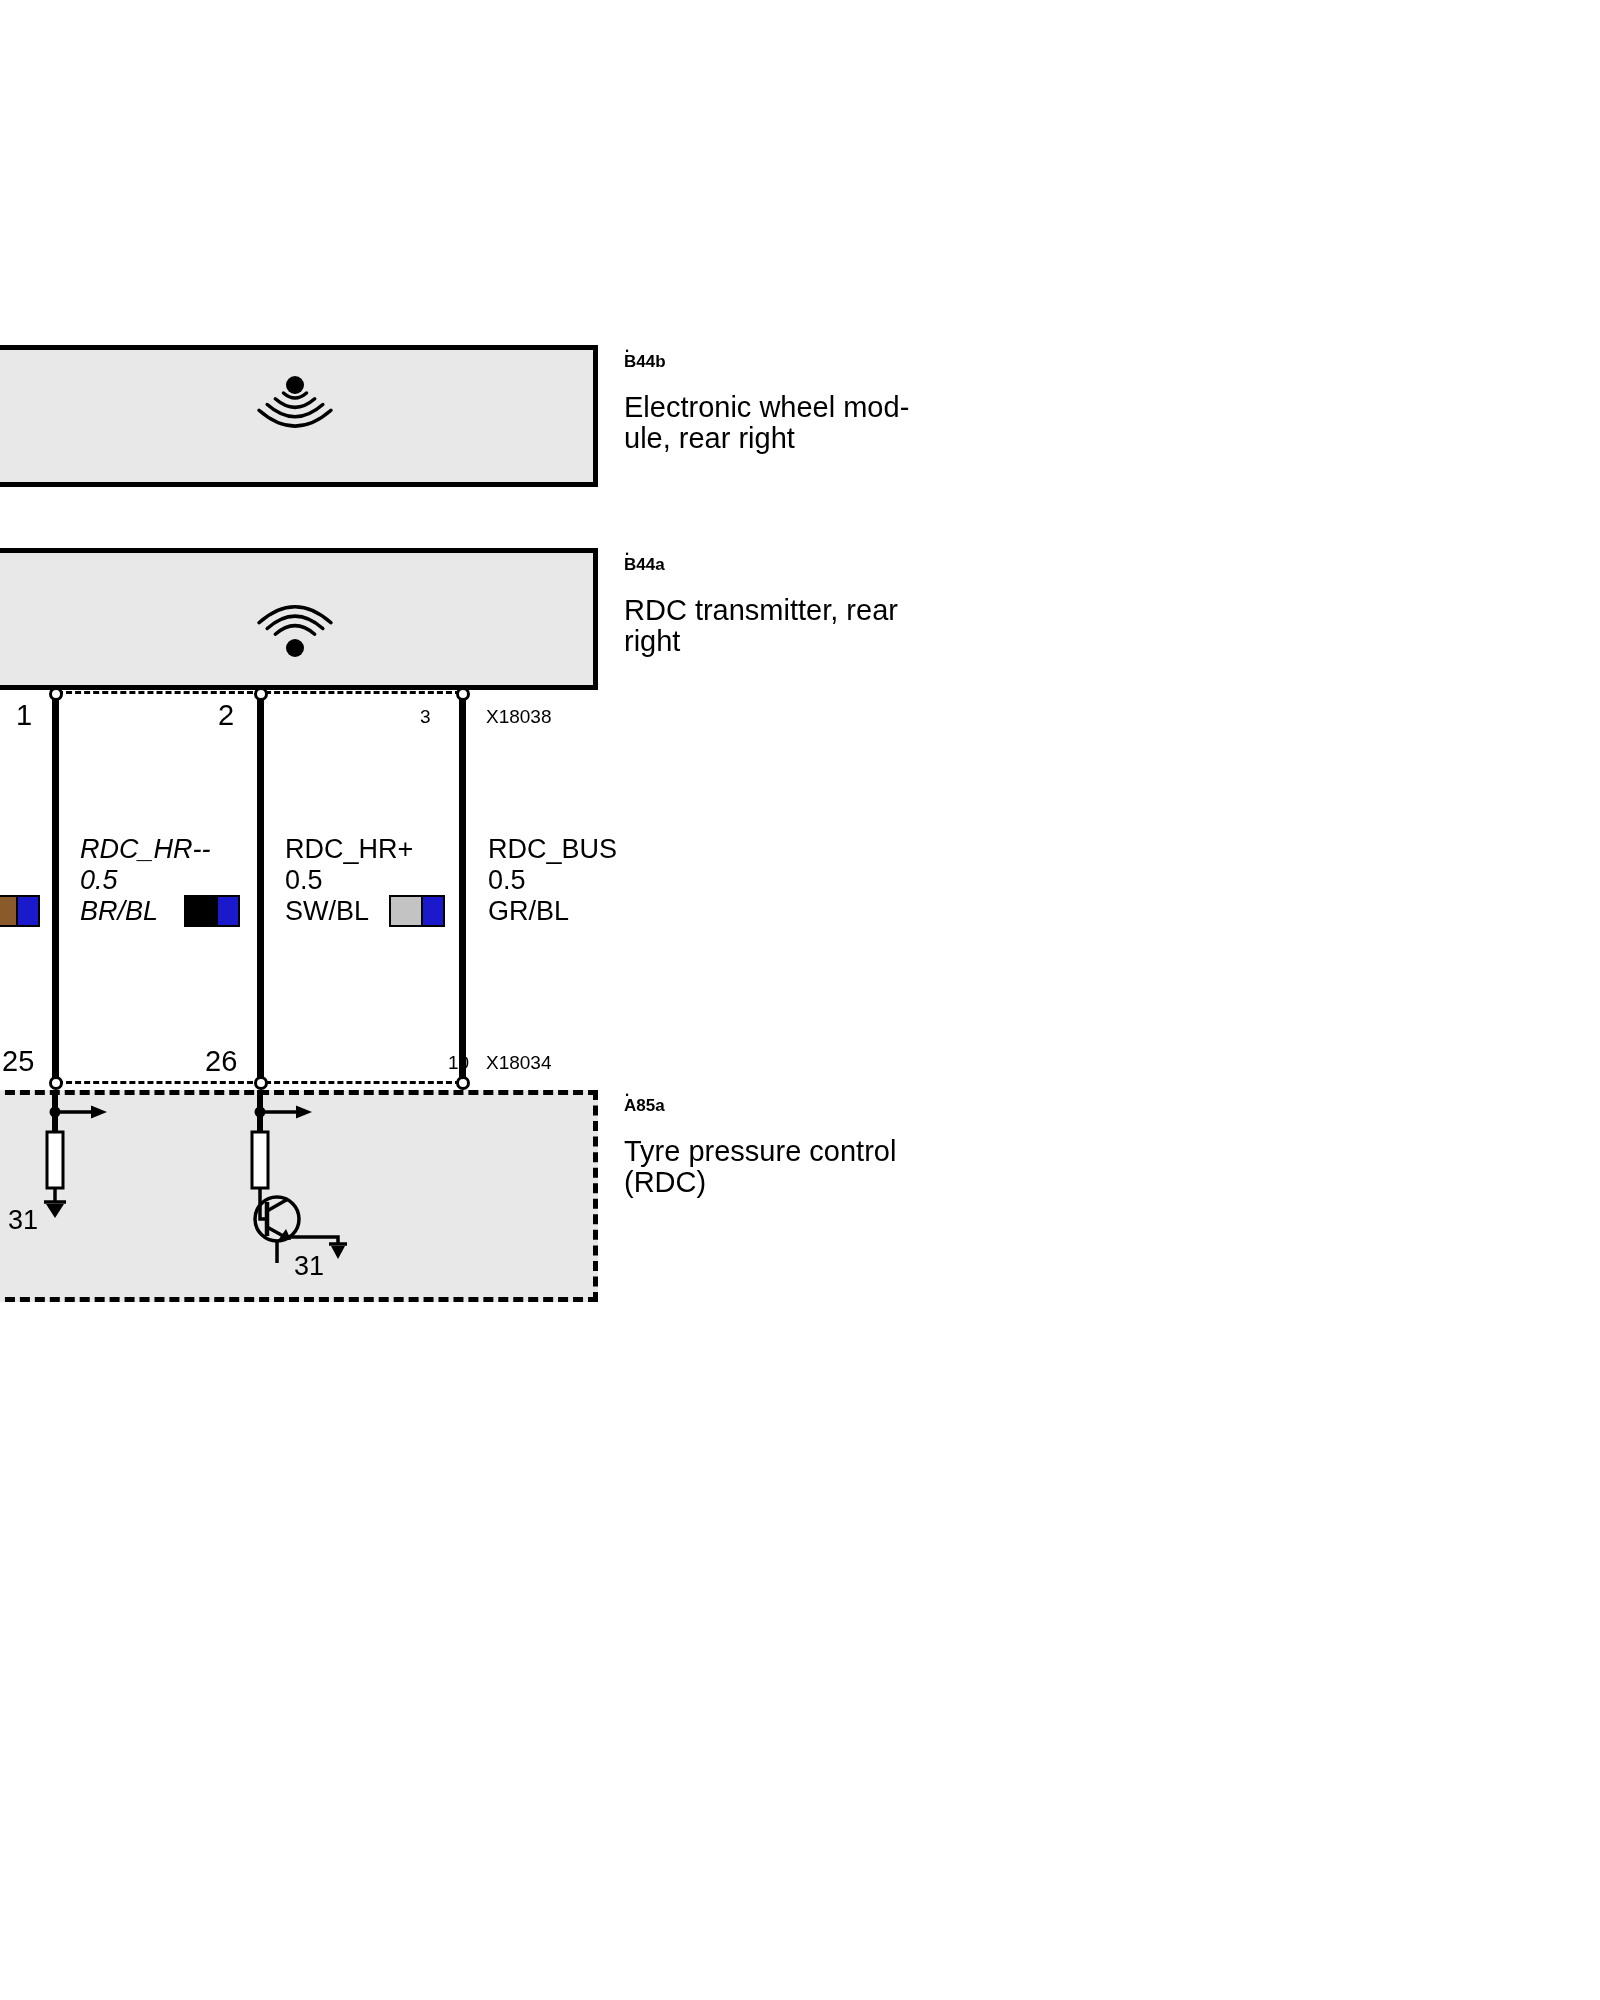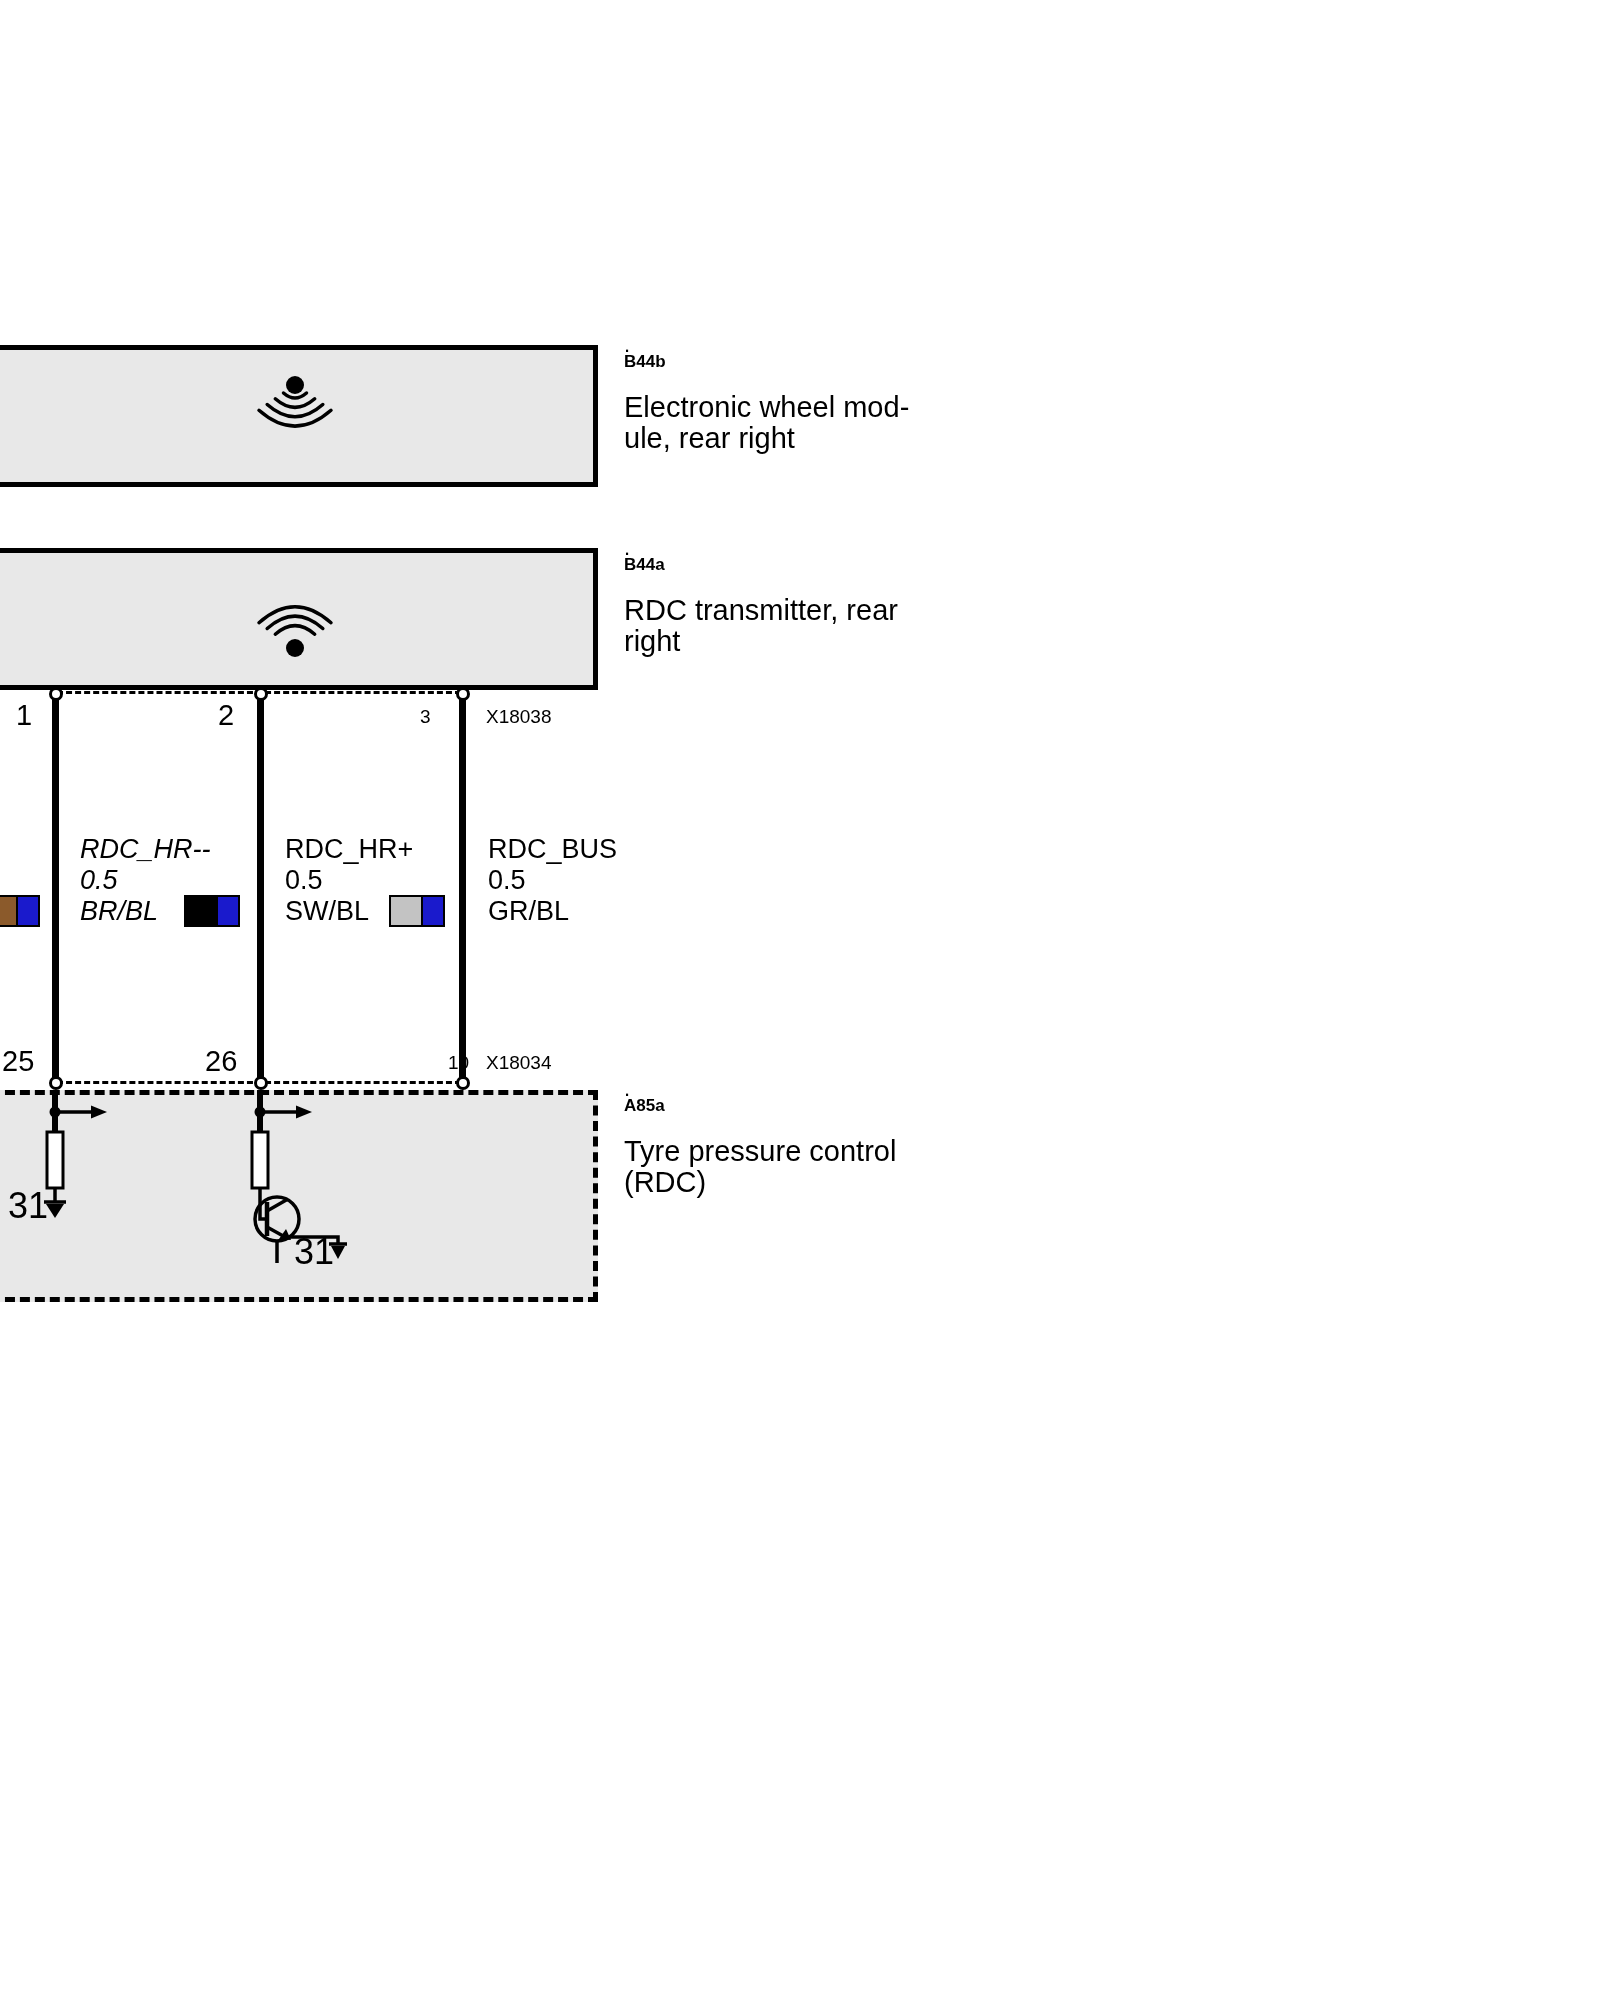--- a/index.html
+++ b/index.html
@@ -17,21 +17,21 @@
   .conn-name{font-size:19px;line-height:20px;}
   .wire-label{font-size:27px;line-height:31px;}
   .wire-label span{display:block;}
   .swatch{display:flex;border:2px solid #000;height:28px;z-index:3;}
   .swatch .c1{width:30px;height:28px;}
   .swatch .c2{width:20px;height:28px;border-left:2px solid #000;}
   .comp-label{width:300px;}
   .comp-dot{font-size:22px;line-height:10px;height:12px;}
   .comp-code{font-size:17px;line-height:20px;margin-bottom:20px;font-weight:bold;}
   .comp-name{font-size:29px;line-height:31px;}
-  .gnd-num{font-size:36px;line-height:28px;z-index:5;}
+  .gnd-num{font-size:27px;line-height:28px;z-index:5;margin-top:14px;}
   svg{display:block;}
   .icon-svg{z-index:2;}
   .inner-svg{z-index:3;}
 </style>
 </head>
 <body>
 
 <div id="page">
 
   <div class="abs box" style="left:-10px;top:345px;width:608px;height:142px;"></div>

